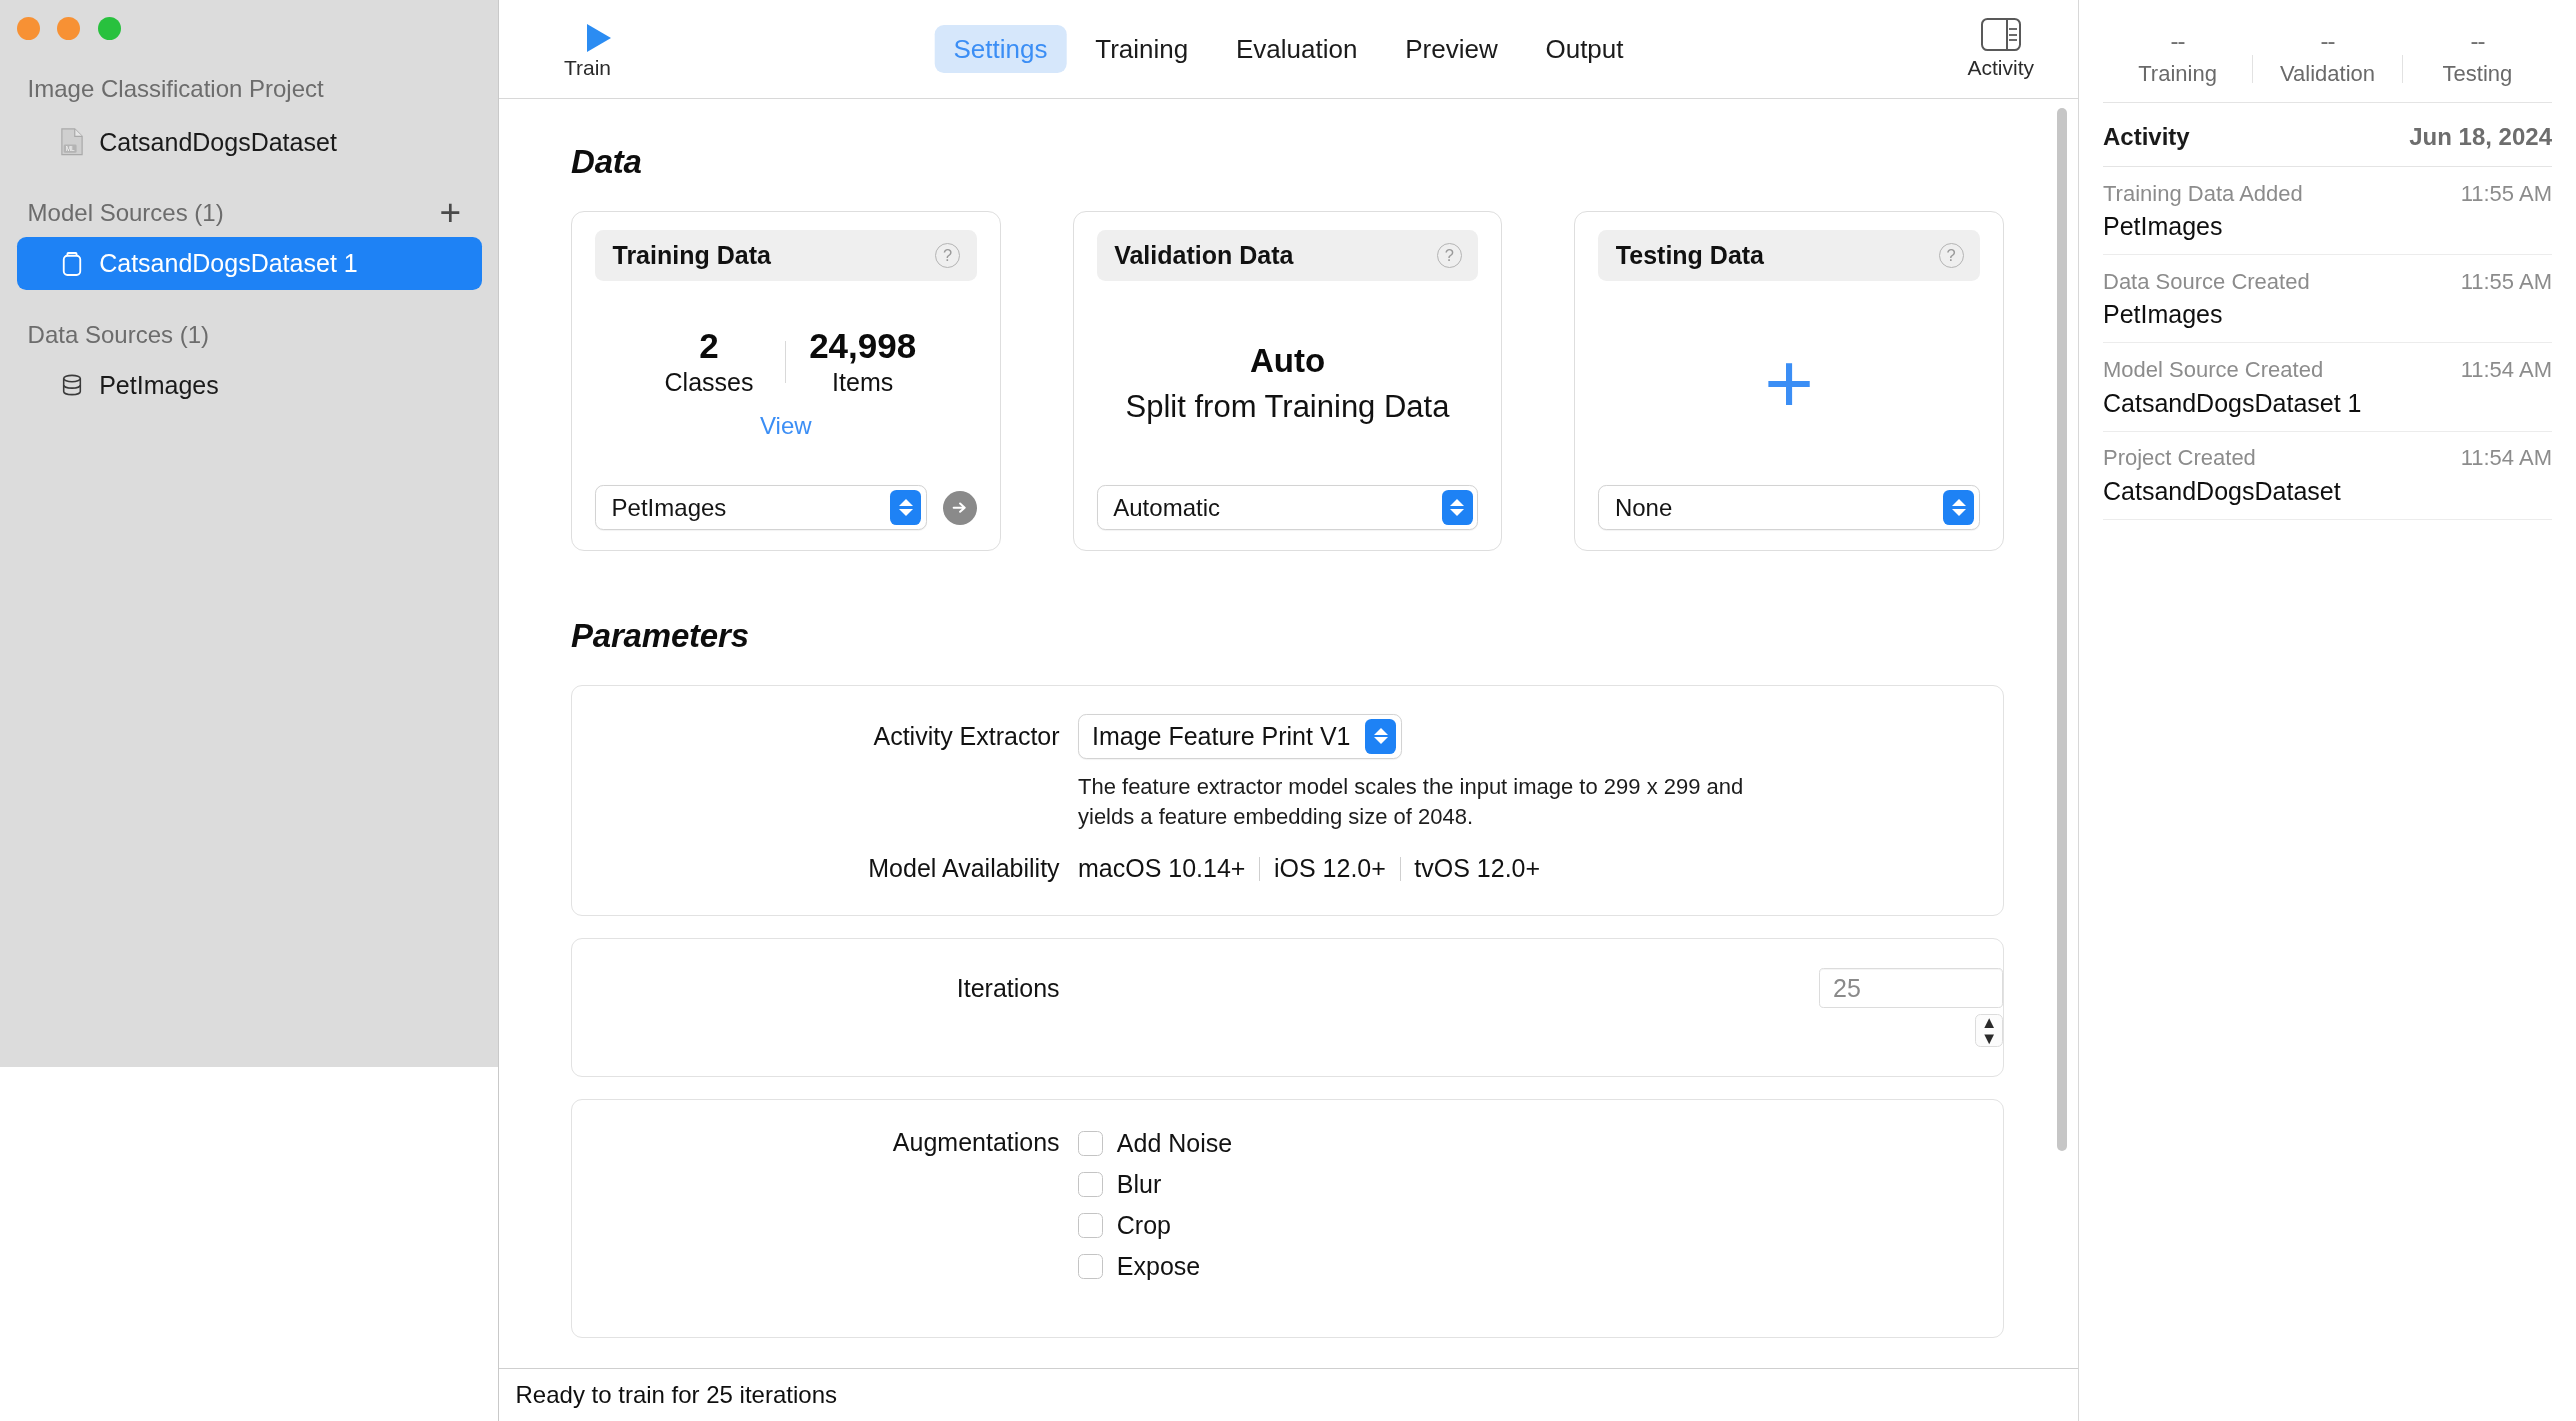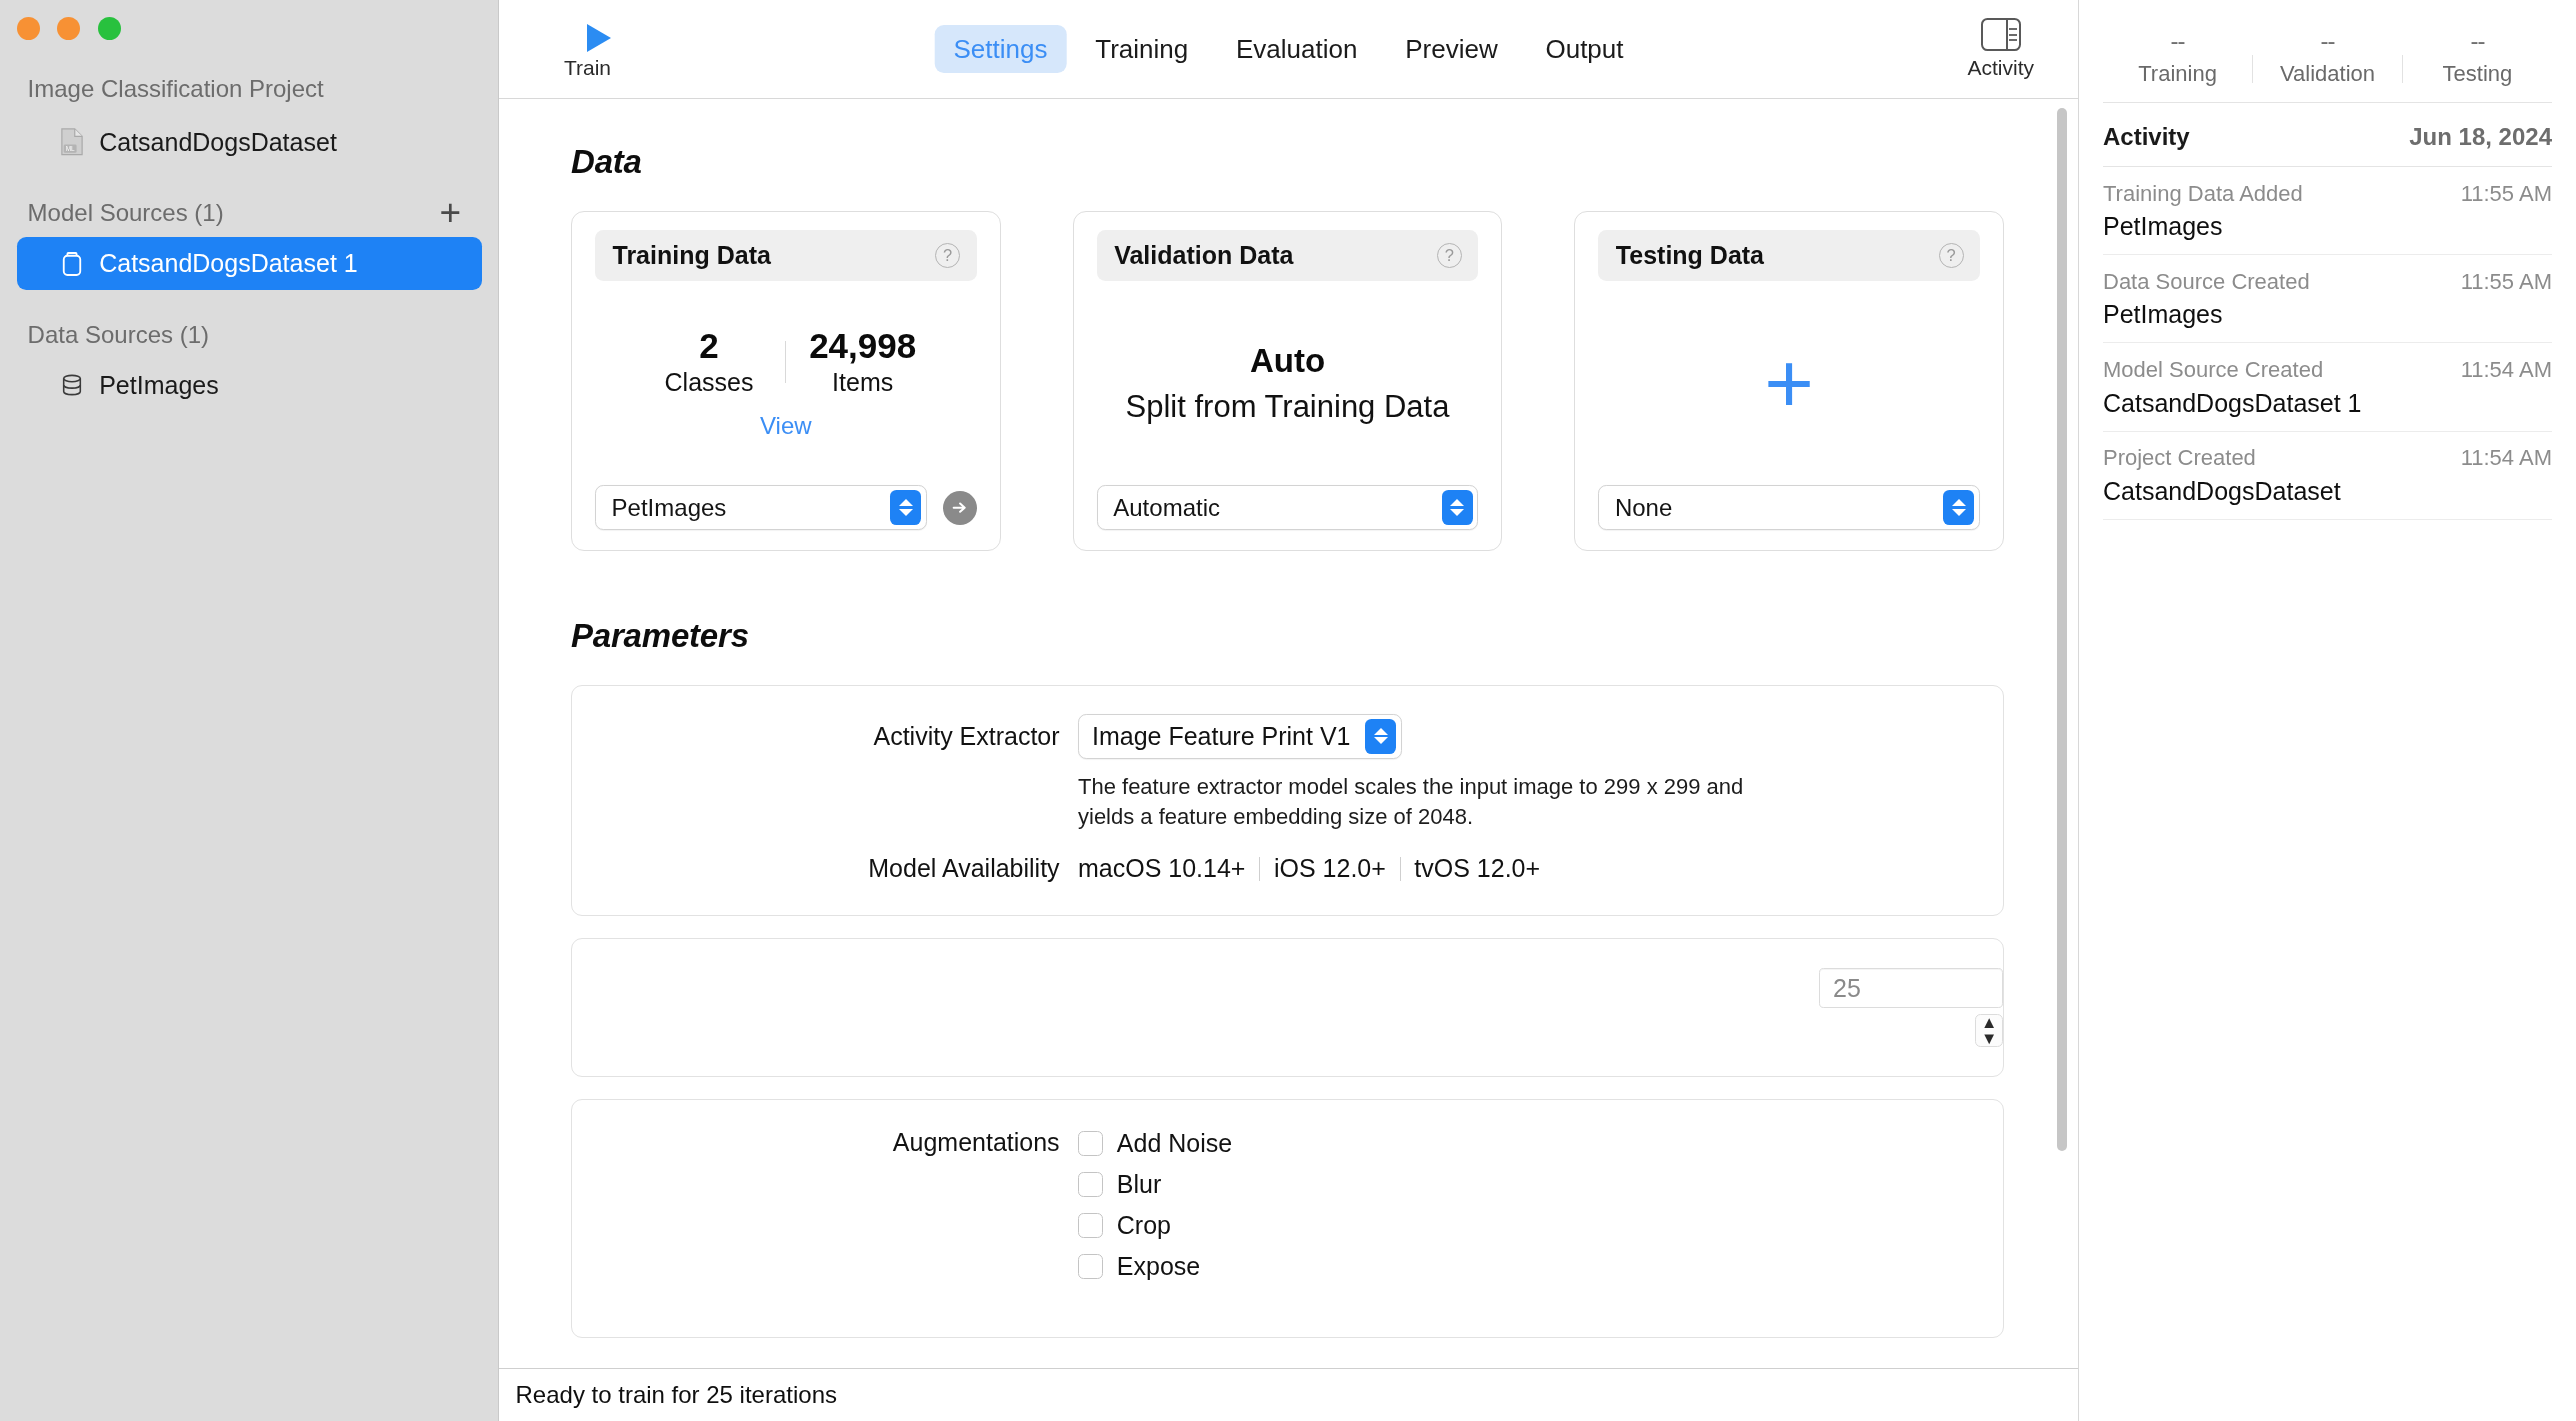--- a/index.html
+++ b/index.html
@@ -13,21 +13,21 @@
   .app {
     position: relative;
     width: 2576px; height: 1421px;
     display: flex;
     background: #ffffff;
   }
 
   
   .sidebar {
     width: 498px;
-    height: 1421px;
+    height: 1067px;
     background: #dcdcdc;
     flex: 0 0 498px;
     position: relative;
   }
   .traffic {
     position: absolute;
     top: 16.5px; left: 16.5px;
     display: flex;
     gap: 17.5px;
   }
@@ -607,20 +607,21 @@
                   <span class="item">iOS 12.0+</span>
                   <span class="divider"></span>
                   <span class="item">tvOS 12.0+</span>
                 </div>
               </div>
             </div>
           </div>
 
           <div class="param-card">
             <div class="param-row" style="padding:29px 0">
+              <div class="param-label" style="line-height:40px">Iterations</div>
               <div class="param-field">
                 <div class="iter-field">
                   <div class="iter-input">25</div>
                   <div class="stepper-gray">
                     <span class="chev">▲</span>
                     <span class="chev">▼</span>
                   </div>
                 </div>
               </div>
             </div>

